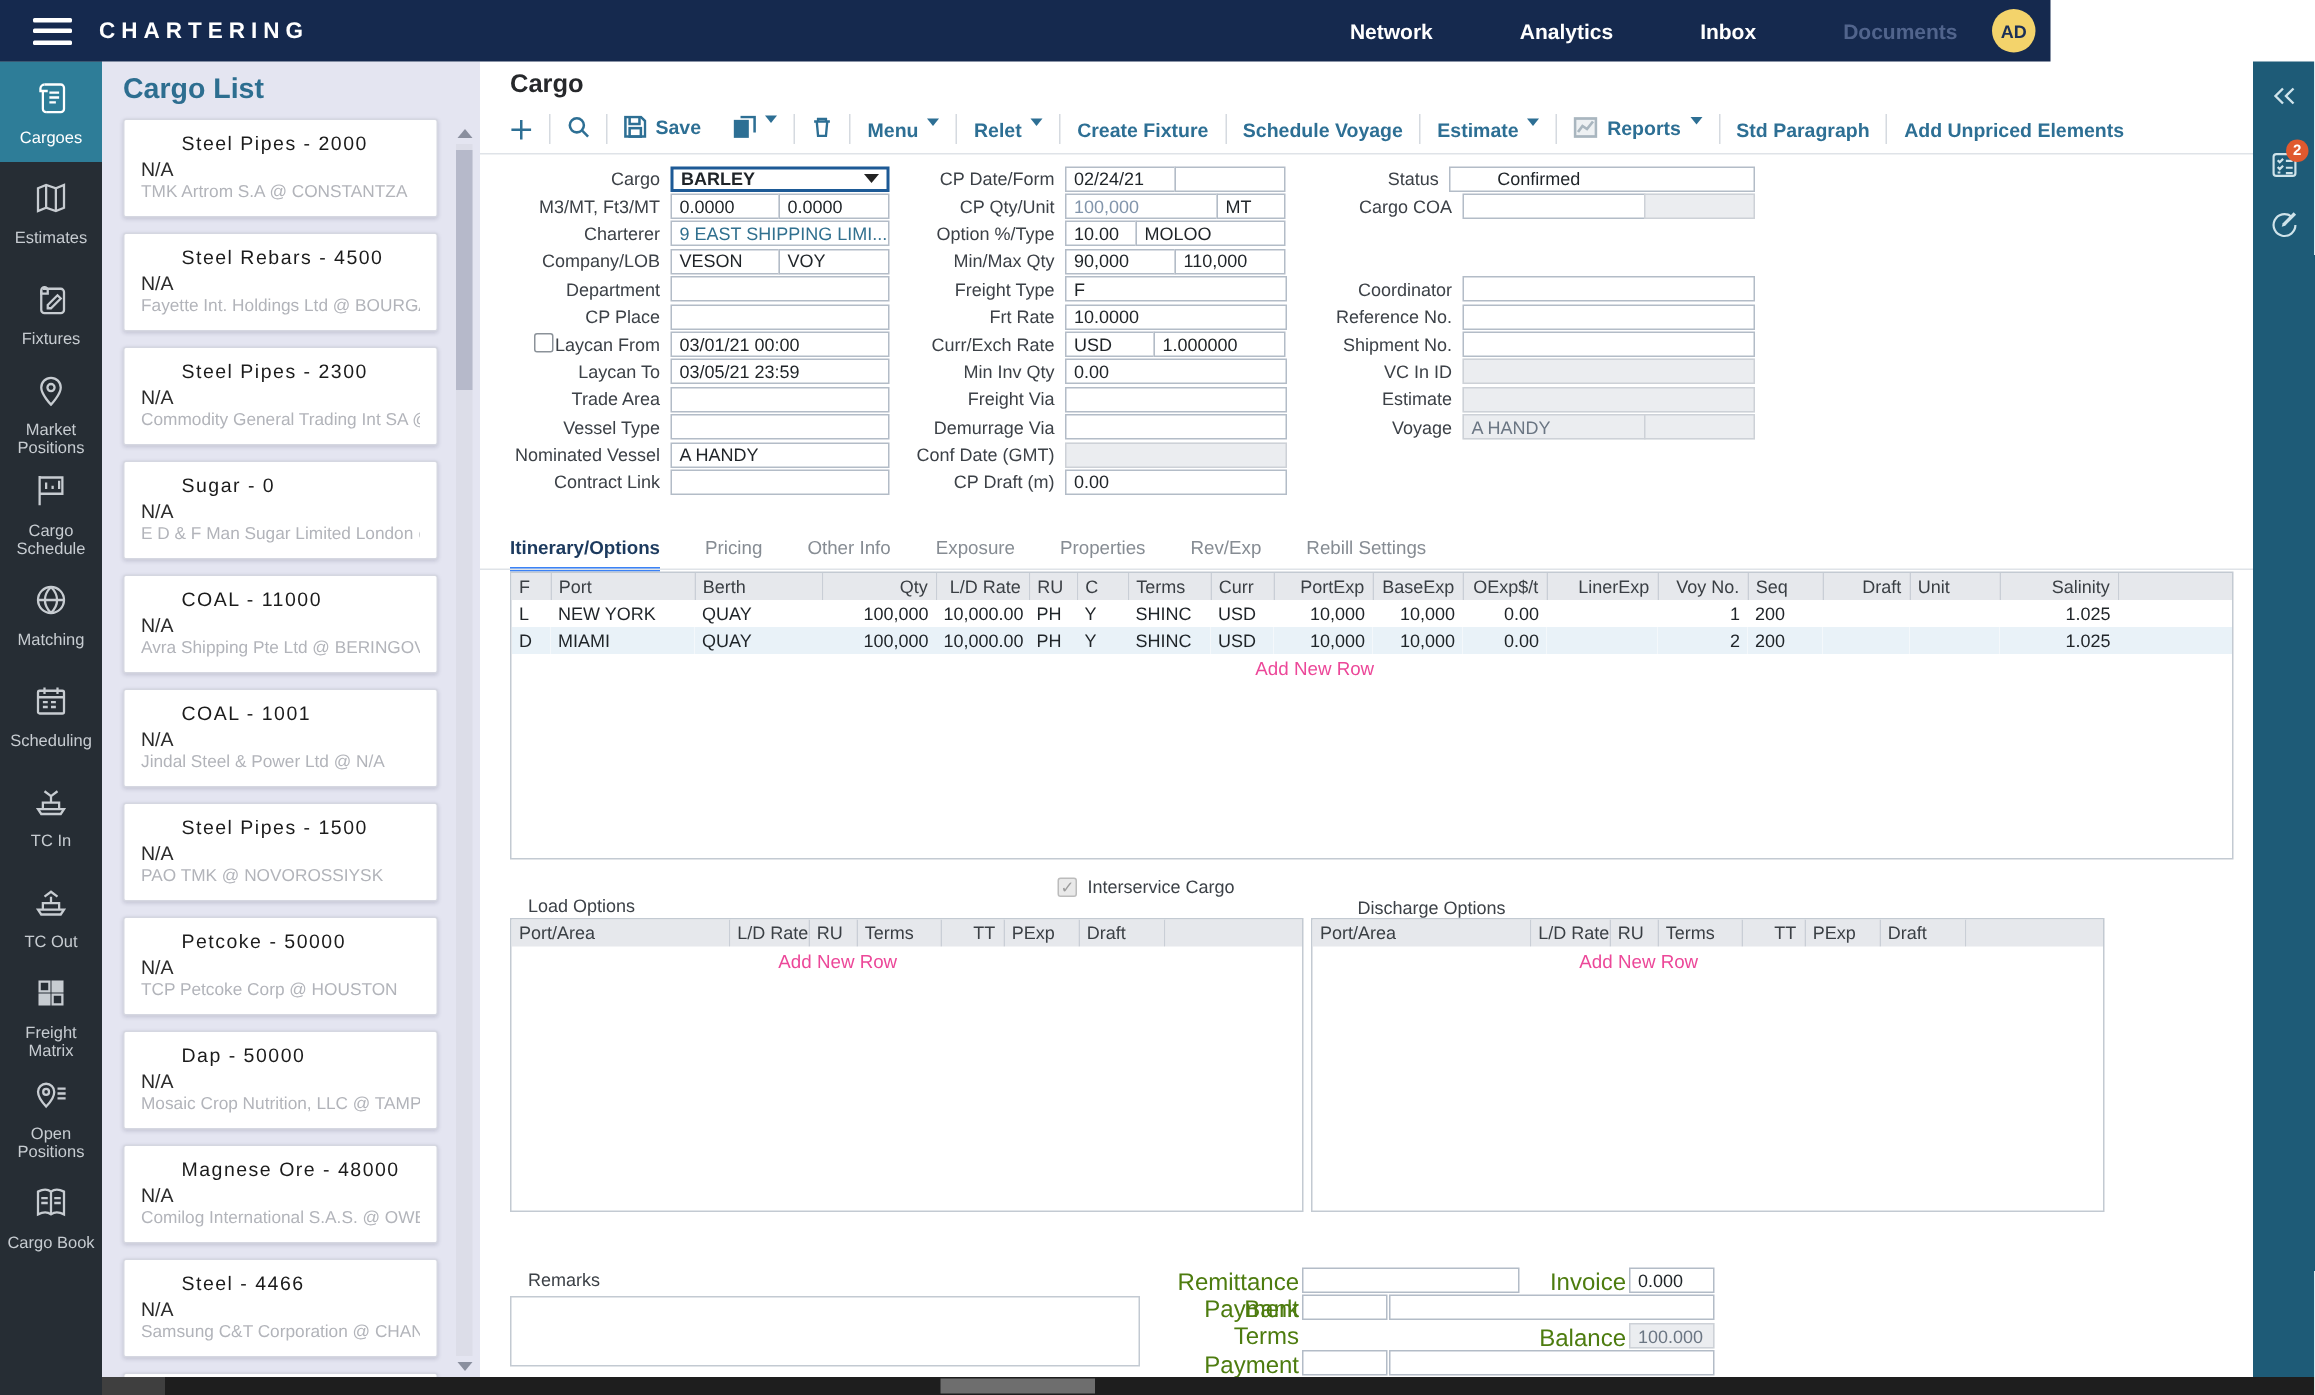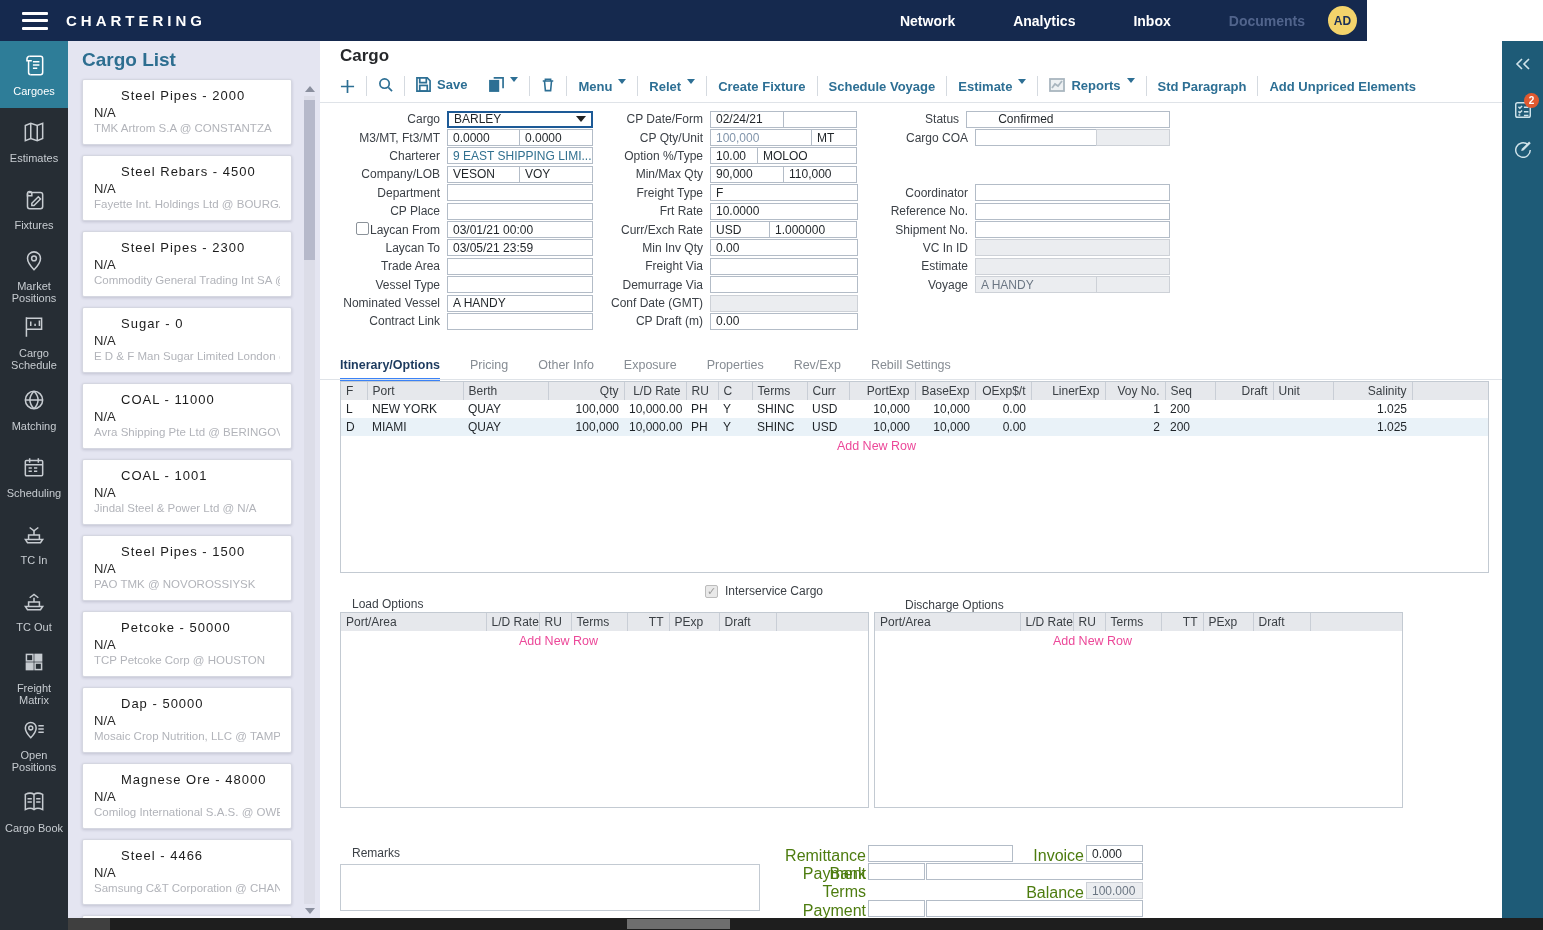--- a/index.html
+++ b/index.html
@@ -56,21 +56,21 @@
   .frow { position:relative; height:18.4px; display:flex; align-items:center; }
   .flabel { font-size:12px; color:#3c4147; text-align:right; padding-right:7px; white-space:nowrap; }
   .fld { height:17px; border:1px solid #b3bcc7; background:#fff; font-size:12px; color:#1f2428; display:flex; align-items:center; padding:0 5px; overflow:hidden; white-space:nowrap; }
   .fld.right { justify-content:flex-start; }
   .fld.disabled { background:#ebedf0; border-color:#cdd1d7; color:#6b7683; }
   .fld.seg2 { margin-left:-1px; }
   .fld.focus { border:2px solid #1d5a96; }
   .sel-arrow { margin-left:auto; width:0; height:0; border-left:5px solid transparent; border-right:5px solid transparent; border-top:6px solid #222; }
   .blue-val { color:#8295ab; }
   .link-val { color:#31708f; }
-  .bold-val { font-weight:normal; }
+  .bold-val { font-weight:bold; }
   .cb { width:13px; height:13px; border:1px solid #8b9299; background:#fff; border-radius:2px; display:inline-block; cursor:pointer; flex:none; }
   .cb.checked-dis { background:#e9e9e9; border-color:#bcbcbc; position:relative; }
   .cb.checked-dis::after { content:"\2713"; position:absolute; left:1px; top:-1px; font-size:11px; color:#9b9b9b; }
 
   
   .tabs { position:absolute; left:20px; top:317px; display:flex; gap:30px; }
   .tab { font-size:12.5px; color:#868c93; padding-bottom:6px; cursor:pointer; white-space:nowrap; }
   .tab.active { color:#1c3a5e; font-weight:bold; border-bottom:7px solid #3b82f6; }
   .tabs-rule { position:absolute; left:0; top:338px; width:1182px; height:1px; background:#dfe3e8; }
 

